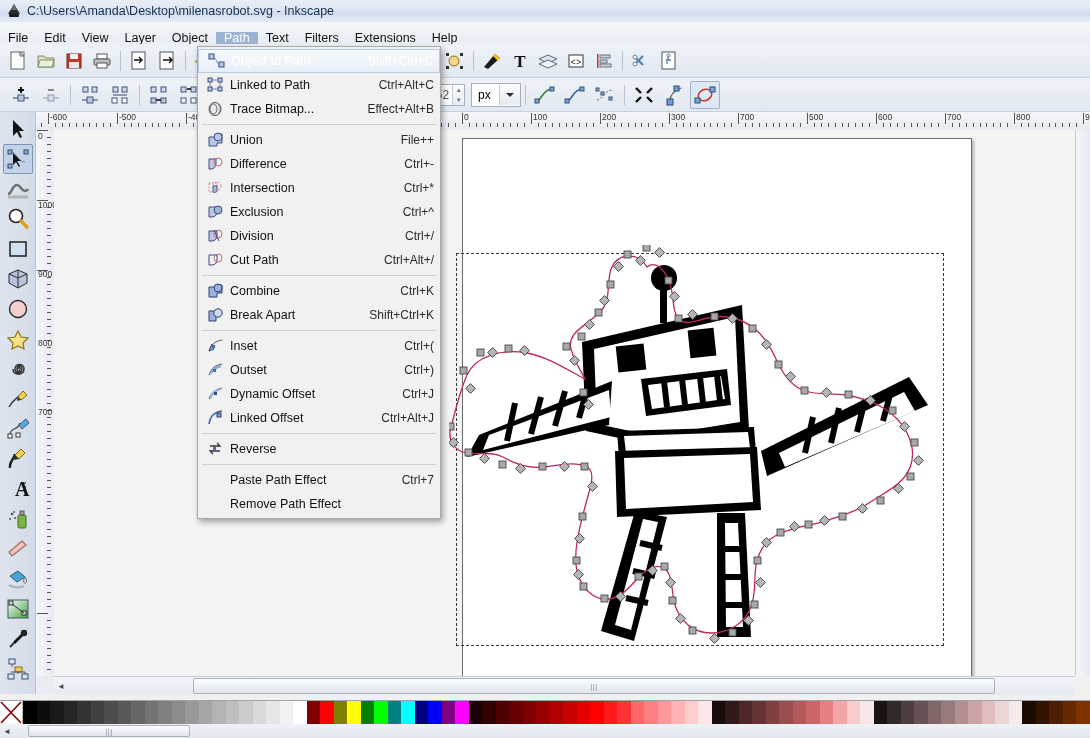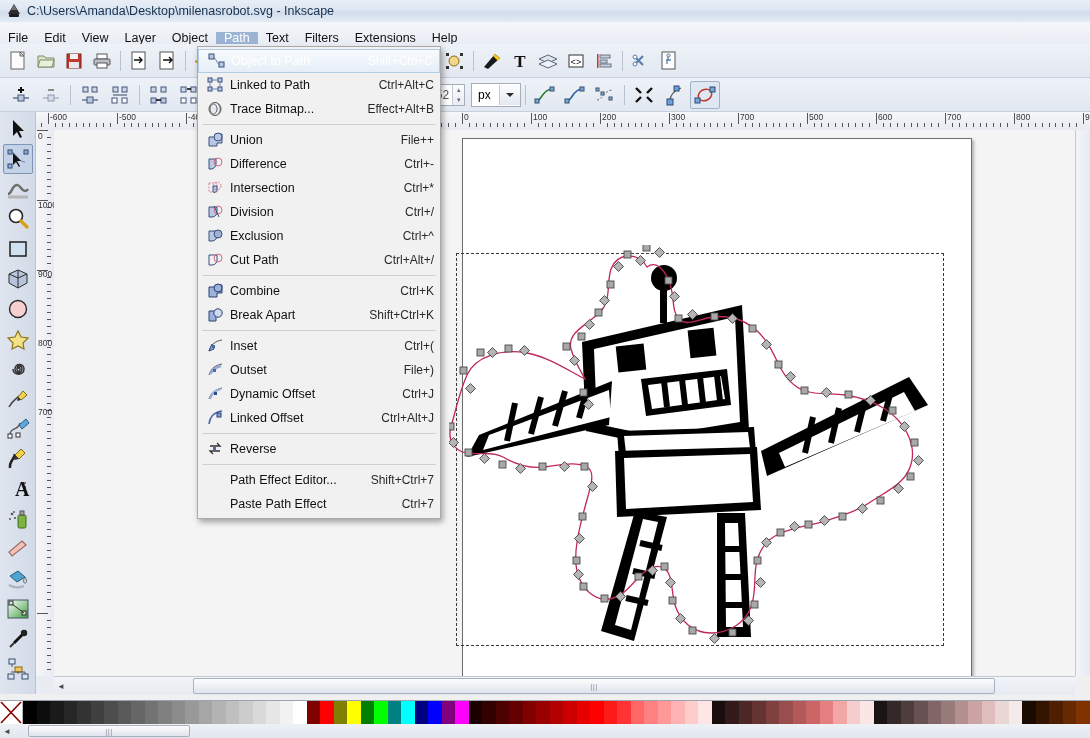--- a/index.html
+++ b/index.html
@@ -1220,36 +1220,36 @@
             <circle cx="10" cy="6" r="4" fill="none" stroke="#d06a80" stroke-dasharray="1.6 1.6"></circle>
           </svg>
         </span>
         <span class="dd-label">Intersection</span>
         <span class="dd-key">Ctrl+*</span>
       </div>
       <div class="dd-item">
         <span class="dd-ico">
           <svg width="17" height="16" viewBox="0 0 17 16">
             <path d="M2 3 h8 v4 a5 5 0 0 1 -5 6 H2 Z" fill="#b9c8e4" stroke="#3a4f7a"></path>
+            <circle cx="11" cy="6" r="4" fill="#9fb3d6" stroke="#3a4f7a"></circle>
+          </svg>
+        </span>
+        <span class="dd-label">Exclusion</span>
+        <span class="dd-key">Ctrl+^</span>
+      </div>
+      <div class="dd-item">
+        <span class="dd-ico">
+          <svg width="17" height="16" viewBox="0 0 17 16">
+            <path d="M2 3 h8 v4 a5 5 0 0 1 -5 6 H2 Z" fill="#b9c8e4" stroke="#3a4f7a"></path>
             <circle cx="11" cy="6" r="4" fill="none" stroke="#d06a80"></circle>
             <path d="M7 2 L12 13" stroke="#3a4f7a"></path>
           </svg>
         </span>
         <span class="dd-label">Division</span>
         <span class="dd-key">Ctrl+/</span>
-      </div>
-      <div class="dd-item">
-        <span class="dd-ico">
-          <svg width="17" height="16" viewBox="0 0 17 16">
-            <path d="M2 3 h8 v4 a5 5 0 0 1 -5 6 H2 Z" fill="#b9c8e4" stroke="#3a4f7a"></path>
-            <circle cx="11" cy="6" r="4" fill="#9fb3d6" stroke="#3a4f7a"></circle>
-          </svg>
-        </span>
-        <span class="dd-label">Exclusion</span>
-        <span class="dd-key">Ctrl+^</span>
       </div>
       <div class="dd-item">
         <span class="dd-ico">
           <svg width="17" height="16" viewBox="0 0 17 16">
             <path d="M2 3 h8 v4 a5 5 0 0 1 -5 6 H2 Z" fill="none" stroke="#3a4f7a"></path>
             <circle cx="11" cy="6" r="4" fill="none" stroke="#d06a80"></circle>
           </svg>
         </span>
         <span class="dd-label">Cut Path</span>
         <span class="dd-key">Ctrl+Alt+/</span>
@@ -1289,21 +1289,21 @@
       </div>
       <div class="dd-item">
         <span class="dd-ico">
           <svg width="17" height="16" viewBox="0 0 17 16">
             <path d="M2 13 C4 6 9 3 15 2" fill="none" stroke="#555"></path>
             <path d="M3 12 C6 7 10 5 14 4" fill="none" stroke="#8fa9d4" stroke-width="2.4"></path>
             <rect x="6" y="7" width="3" height="3" fill="#4a6aa8"></rect>
           </svg>
         </span>
         <span class="dd-label">Outset</span>
-        <span class="dd-key">File+)</span>
+        <span class="dd-key">Ctrl+)</span>
       </div>
       <div class="dd-item">
         <span class="dd-ico">
           <svg width="17" height="16" viewBox="0 0 17 16">
             <path d="M2 13 C4 6 10 3 15 2" fill="none" stroke="#555"></path>
             <path d="M3 13 C5 7 10 4 14 3" fill="none" stroke="#9db5dd" stroke-width="2"></path>
             <rect x="7" y="6" width="3" height="3" fill="#2c4c8a"></rect>
           </svg>
         </span>
         <span class="dd-label">Dynamic Offset</span>
@@ -1326,23 +1326,23 @@
             <path d="M3 5 h10 l-3 -3 M13 10 H3 l3 3" fill="none" stroke="#333" stroke-width="1.3"></path>
             <rect x="6" y="6" width="3" height="3" fill="#4a6aa8"></rect>
           </svg>
         </span>
         <span class="dd-label">Reverse</span>
         <span class="dd-key"></span>
       </div>
       <div class="dd-sep"></div>
       <div class="dd-item">
         <span class="dd-ico"></span>
-        <span class="dd-label">Path Effect Editor...</span>
-        <span class="dd-key">Shift+Ctrl+7</span>
-      </div>
-      <div class="dd-item">
-        <span class="dd-ico"></span>
         <span class="dd-label">Paste Path Effect</span>
         <span class="dd-key">Ctrl+7</span>
       </div>
+      <div class="dd-item">
+        <span class="dd-ico"></span>
+        <span class="dd-label">Remove Path Effect</span>
+        <span class="dd-key"></span>
+      </div>
     </div>
 
 </div>
 
 </body></html>

